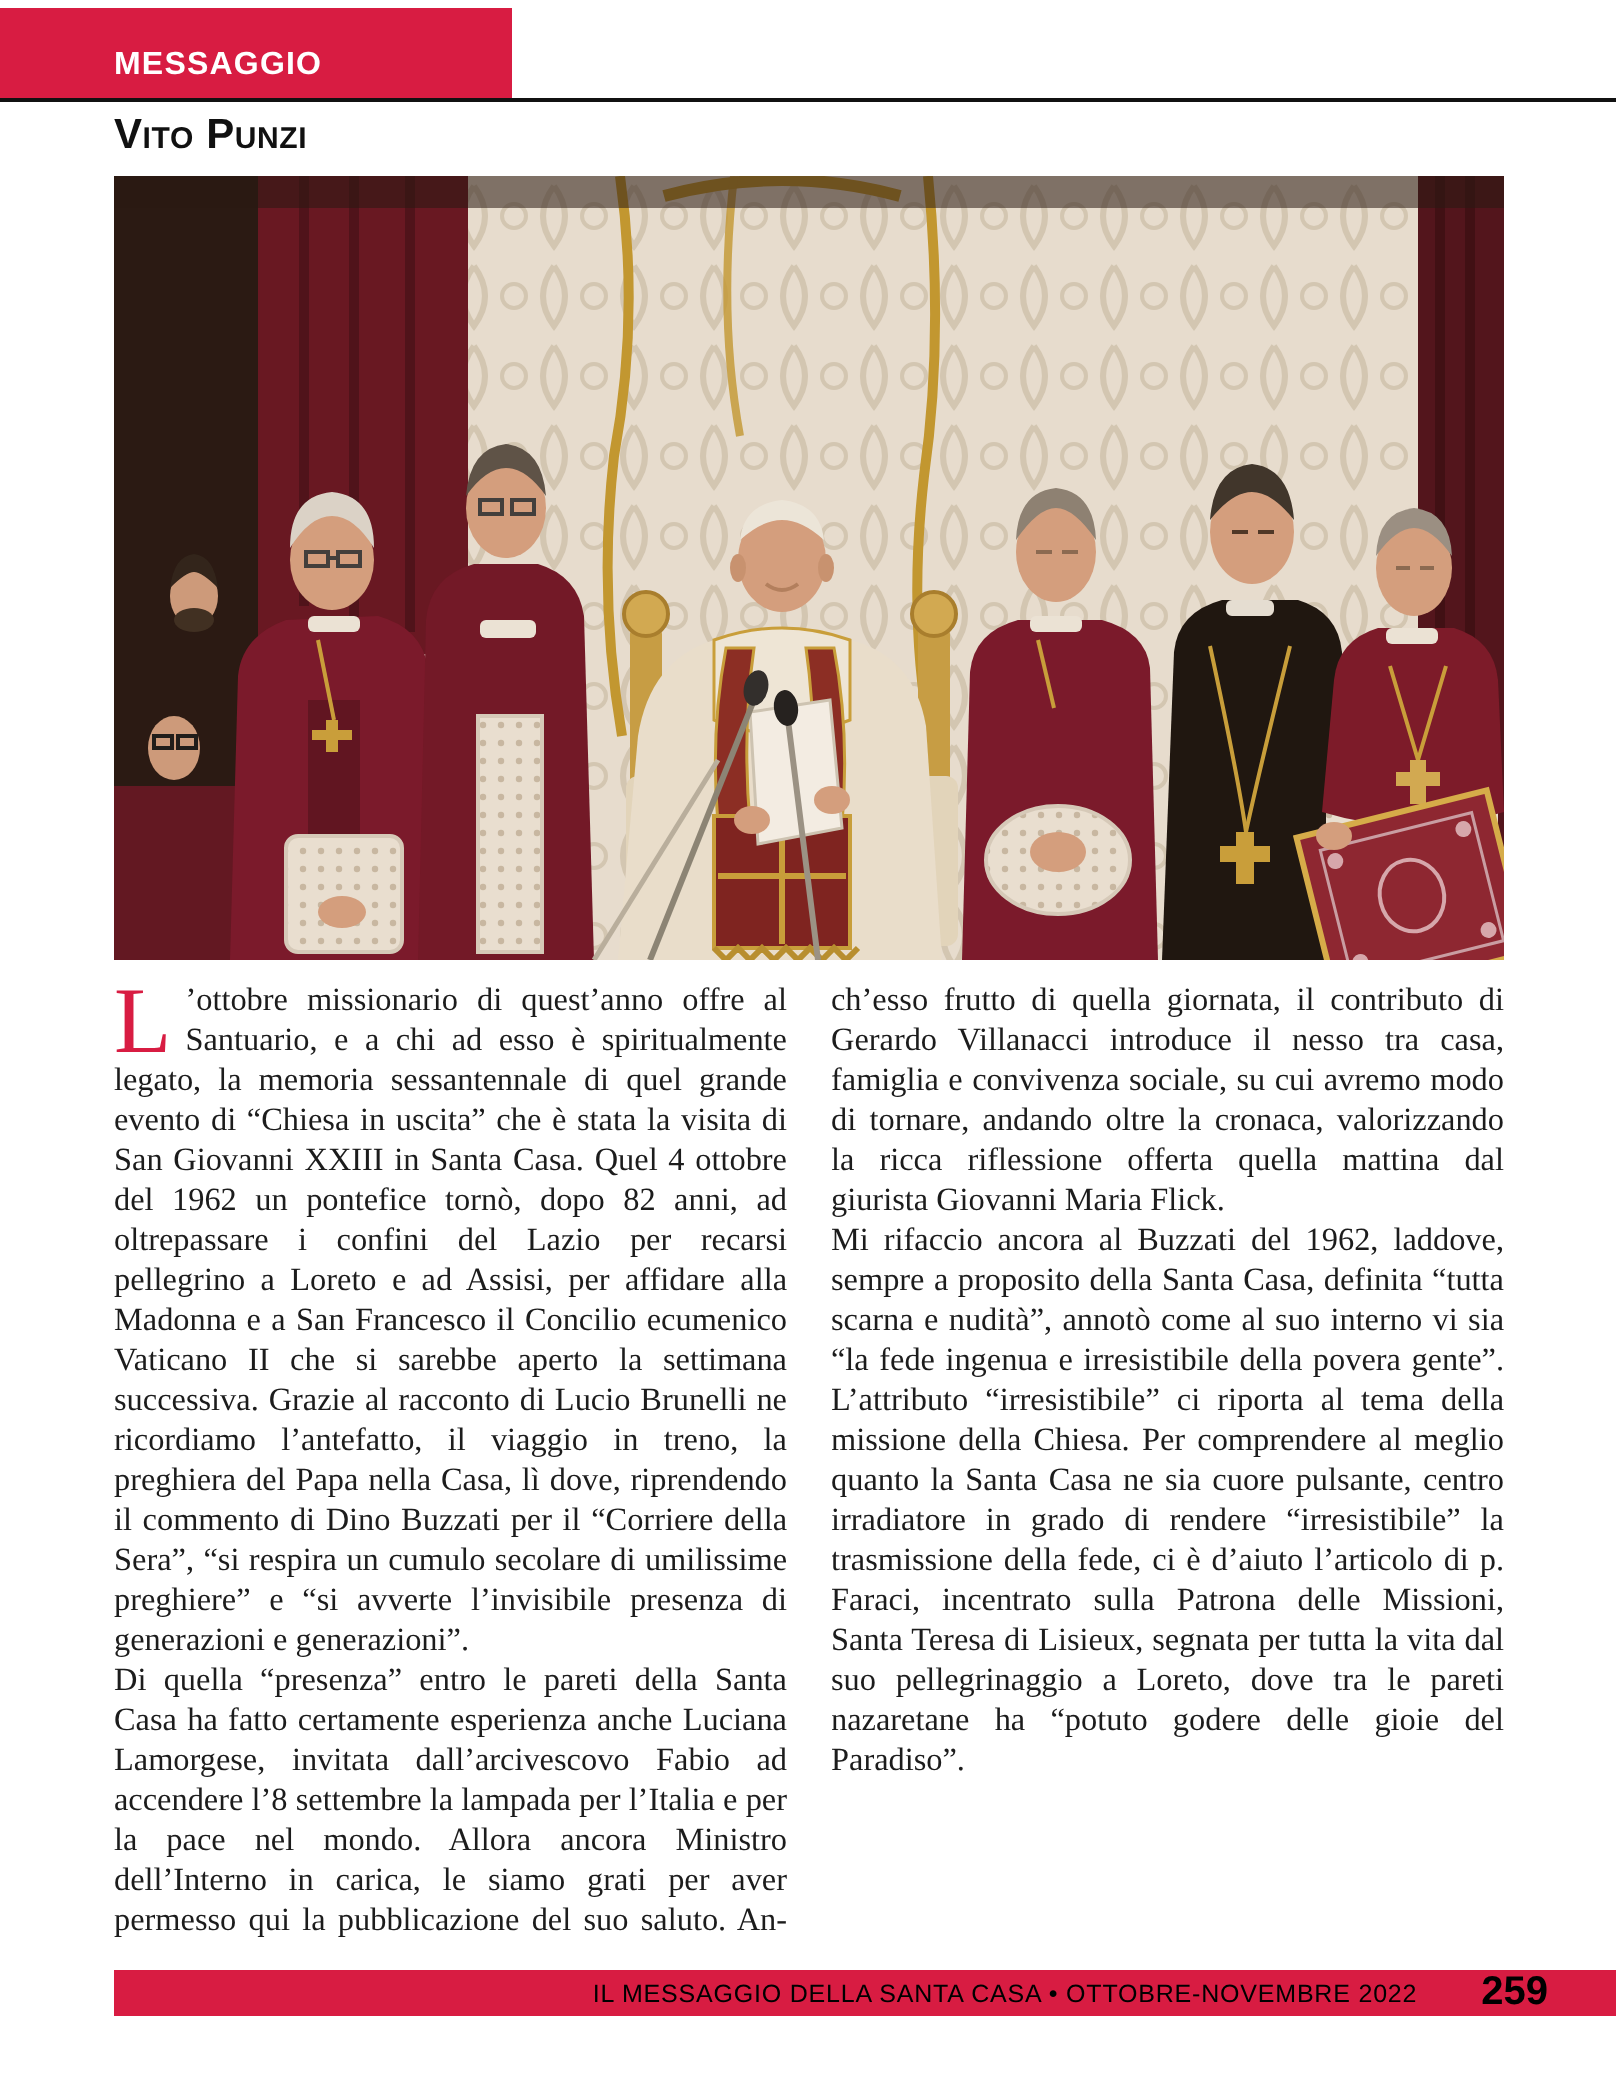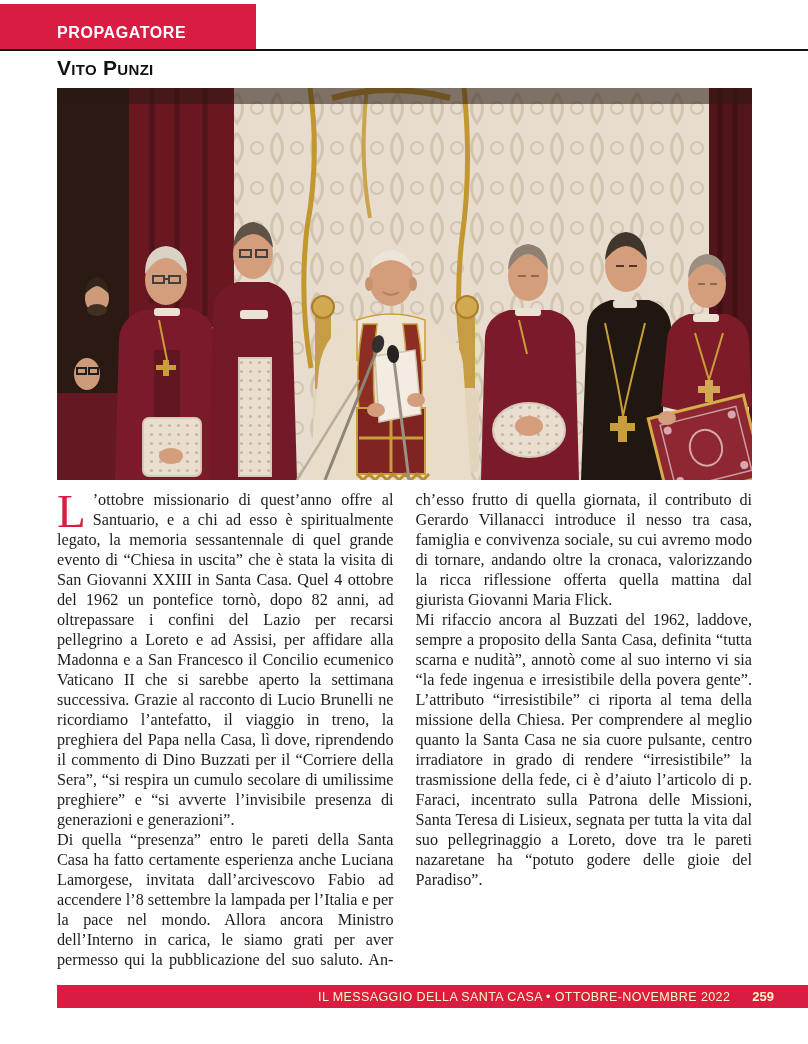--- a/index.html
+++ b/index.html
@@ -70,39 +70,39 @@
     color:#d81c42;
     font-size:47px;line-height:38px;
     padding:2px 7px 0 0;
     font-family:"Liberation Serif",serif;
   }
   
   .footer-bar{
     position:absolute;left:57px;top:985px;width:751px;height:23px;
     background:#d81c42;
     display:flex;align-items:center;justify-content:flex-end;
-    color:#fef9c3;
+    color:#000000;
   }
   .footer-journal{
     font-family:"Liberation Sans",sans-serif;
     font-size:12.5px;letter-spacing:.4px;font-weight:400;
   }
   .footer-page{
     font-family:"Liberation Sans",sans-serif;
-    font-size:13px;font-weight:800;
-    margin-left:22px;margin-right:34px;
+    font-size:20px;font-weight:800;
+    margin-left:32px;margin-right:34px;
   }
 </style>
 </head>
 <body>
 
 <div class="page">
 
   <div class="kicker-bar">
-    <span class="kicker-label">PROPAGATORE</span>
+    <span class="kicker-label">MESSAGGIO</span>
   </div>
   <div class="top-rule"></div>
   <div class="author">Vito Punzi</div>
 
   <div class="photo-wrap">
     <svg viewBox="0 0 695 392" preserveAspectRatio="none">
       <defs>
         <pattern id="dmk" width="40" height="40" patternUnits="userSpaceOnUse">
           <rect width="40" height="40" fill="#eae3d6"></rect>
           <path d="M20 5 q11 15 0 30 q-11 -15 0 -30" fill="none" stroke="#d5cbb8" stroke-width="3"></path>

